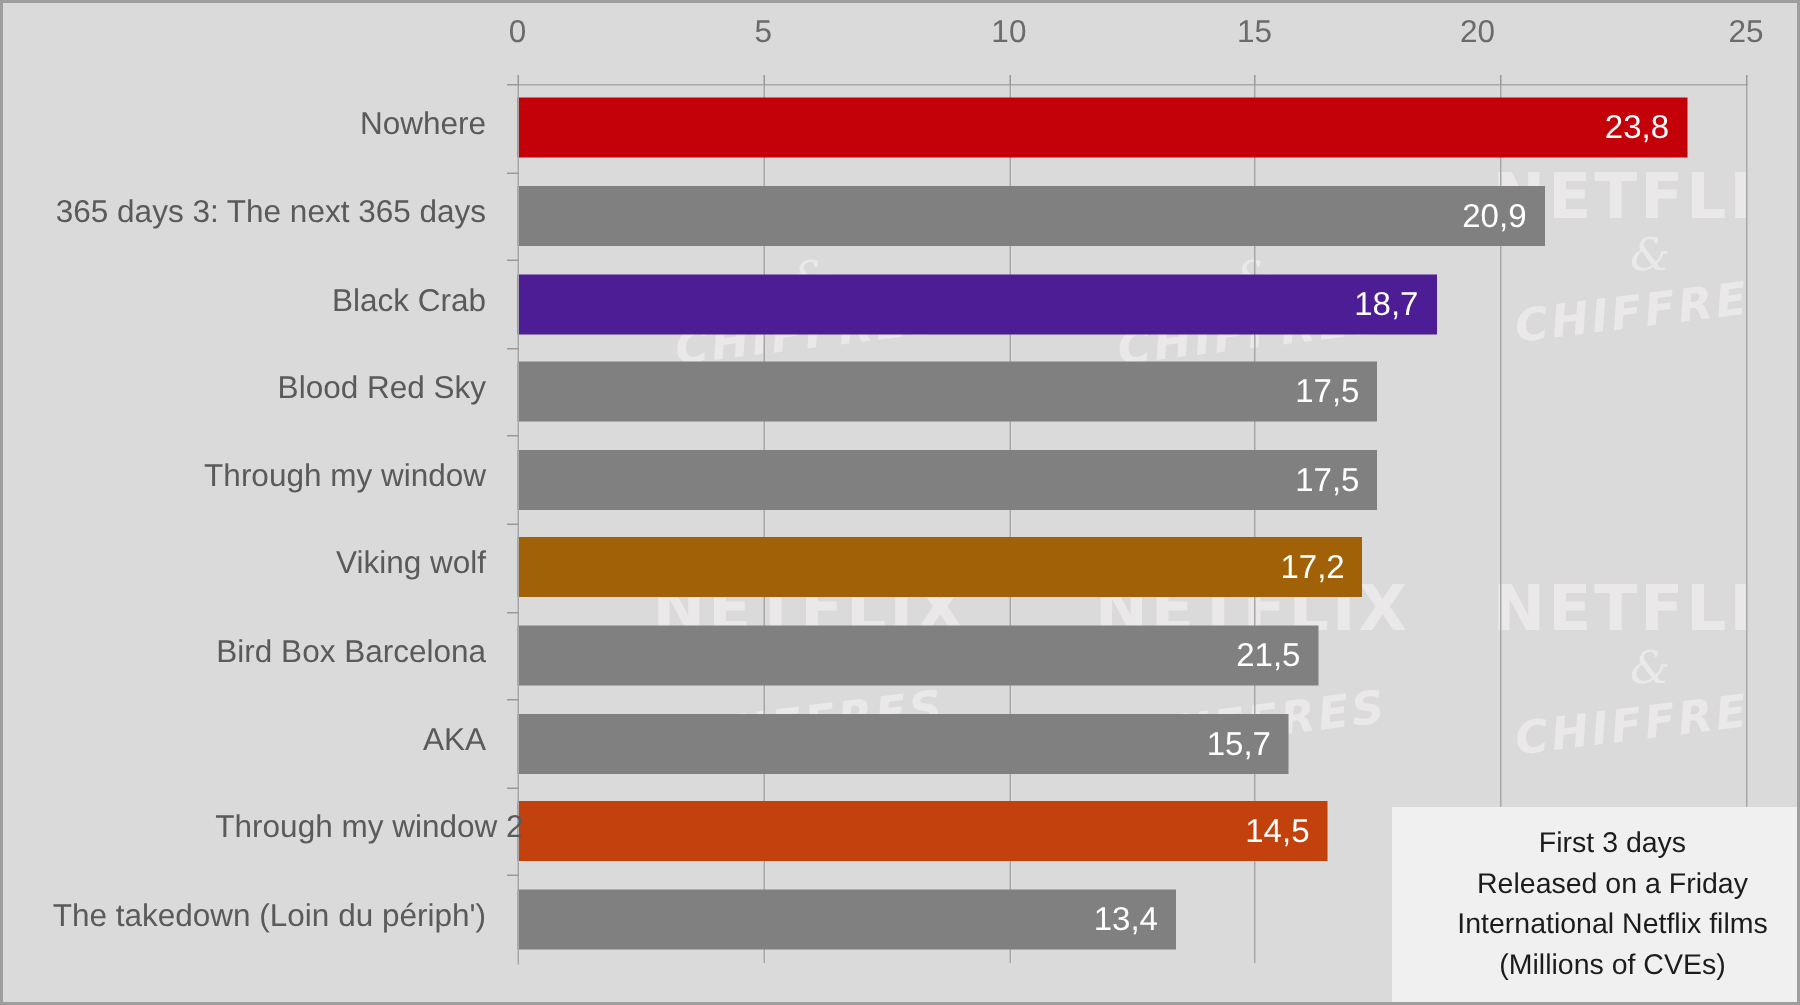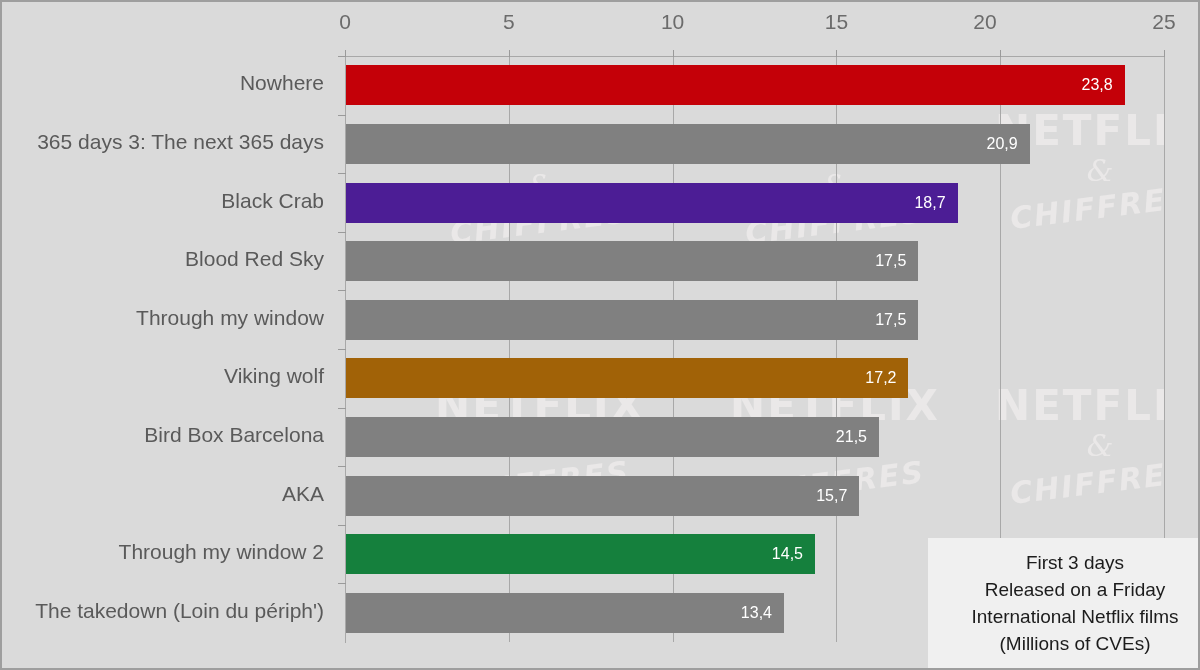--- a/index.html
+++ b/index.html
@@ -135,21 +135,21 @@
   }
   .bar.highlight {
     background: #c40008;
   }
   .bar-value {
     position: absolute;
     right: 12px;
     top: 50%;
     transform: translateY(-50%);
     color: #ffffff;
-    font-size: 16px;
+    font-size: 22px;
     white-space: nowrap;
   }
   .cat-wrap {
     position: absolute;
     left: 0;
     width: 322px;
     text-align: right;
     font-size: 21px;
     color: #5a5a5a;
     white-space: nowrap;
@@ -287,21 +287,21 @@
           <div class="bar" style="width: 533.988px; background: rgb(128, 128, 128);">
             <span class="bar-value">21,5</span>
           </div>
         </div>
         <div class="row" style="top: 419.5px; width: 819px;">
           <div class="bar" style="width: 514.332px; background: rgb(128, 128, 128);">
             <span class="bar-value">15,7</span>
           </div>
         </div>
         <div class="row" style="top: 478.1px; width: 819px;">
-          <div class="bar" style="width: 470px; background: #15803d; text-decoration: underline;">
+          <div class="bar" style="width: 540px; background: #c2410c; text-decoration: underline;">
             <span class="bar-value">14,5</span>
           </div>
         </div>
         <div class="row" style="top: 536.7px; width: 819px;">
           <div class="bar" style="width: 438.984px; background: rgb(128, 128, 128);">
             <span class="bar-value">13,4</span>
           </div>
         </div>
       </div>
   </div>
@@ -316,21 +316,21 @@
       <div class="cat-wrap" style="top: 245.1px;">Blood Red Sky</div>
       <div class="y-tick" style="top: 229.8px;"></div>
       <div class="cat-wrap" style="top: 303.7px;">Through my window</div>
       <div class="y-tick" style="top: 288.4px;"></div>
       <div class="cat-wrap" style="top: 362.3px;">Viking wolf</div>
       <div class="y-tick" style="top: 347px;"></div>
       <div class="cat-wrap" style="top: 420.9px;">Bird Box Barcelona</div>
       <div class="y-tick" style="top: 405.6px;"></div>
       <div class="cat-wrap" style="top: 479.5px;">AKA</div>
       <div class="y-tick" style="top: 464.2px;"></div>
-      <div class="cat-wrap" style="top: 538.1px;">Through my window 2</div>
+      <div class="cat-wrap" style="top: 538.1px; padding-left: 25px;">Through my window 2</div>
       <div class="y-tick" style="top: 522.8px;"></div>
       <div class="cat-wrap" style="top: 596.7px;">The takedown (Loin du périph')</div>
       <div class="y-tick" style="top: 581.4px;"></div>
     </div>
 
   <div class="caption-box">
     <div class="caption-line">First 3 days</div>
     <div class="caption-line">Released on a Friday</div>
     <div class="caption-line">International Netflix films</div>
     <div class="caption-line">(Millions of CVEs)</div>

